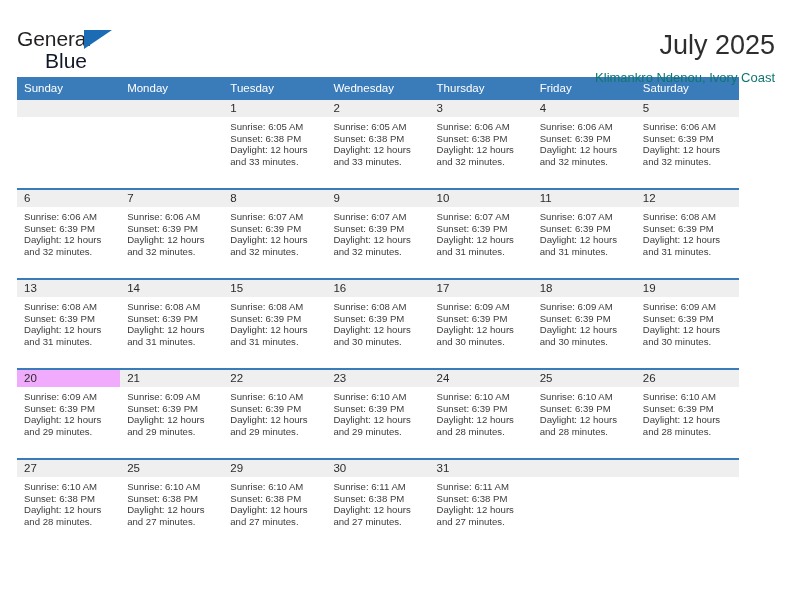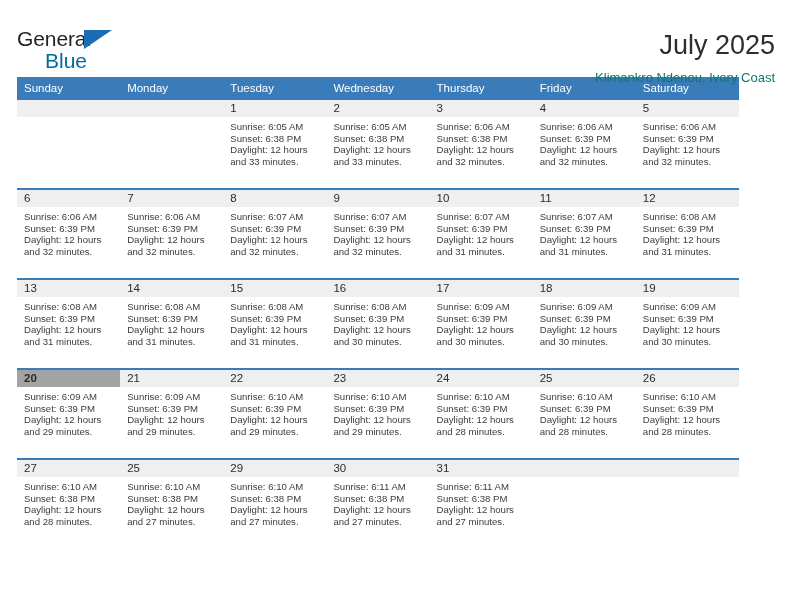--- a/index.html
+++ b/index.html
@@ -53,21 +53,21 @@
 </head>
 <body>
 
 <div class="page">
 
   <div class="header">
 
     <div class="logo">
       <span class="logo-general">General</span>
       <span class="logo-tri" style="border-left-color: rgb(27, 108, 181);"></span>
-      <span class="logo-blue" style="color: #0369a1;">Blue</span>
+      <span class="logo-blue" style="color: #0f172a;">Blue</span>
     </div>
 
     <div class="title-block">
       <h1 class="cal-title">July 2025</h1>
       <div class="cal-subtitle">Klimankro Ndenou, Ivory Coast</div>
     </div>
 
   </div>
 
   <table class="calendar">
@@ -304,21 +304,21 @@
                 <div>Sunset: 6:39 PM</div>
                 <div>Daylight: 12 hours</div>
                 <div>and 30 minutes.</div>
               </div>
             </div>
           </td>
         </tr>
         <tr class="week">
           <td style="border-top-color: rgb(58, 124, 186);">
             <div class="cell">
-              <div class="daynum-band" style="background: #a3a3a3; font-weight: bold;">20</div>
+              <div class="daynum-band" style="background: #f0abfc;">20</div>
               <div class="details">
                 <div>Sunrise: 6:09 AM</div>
                 <div>Sunset: 6:39 PM</div>
                 <div>Daylight: 12 hours</div>
                 <div>and 29 minutes.</div>
               </div>
             </div>
           </td>
           <td style="border-top-color: rgb(58, 124, 186);">
             <div class="cell">

